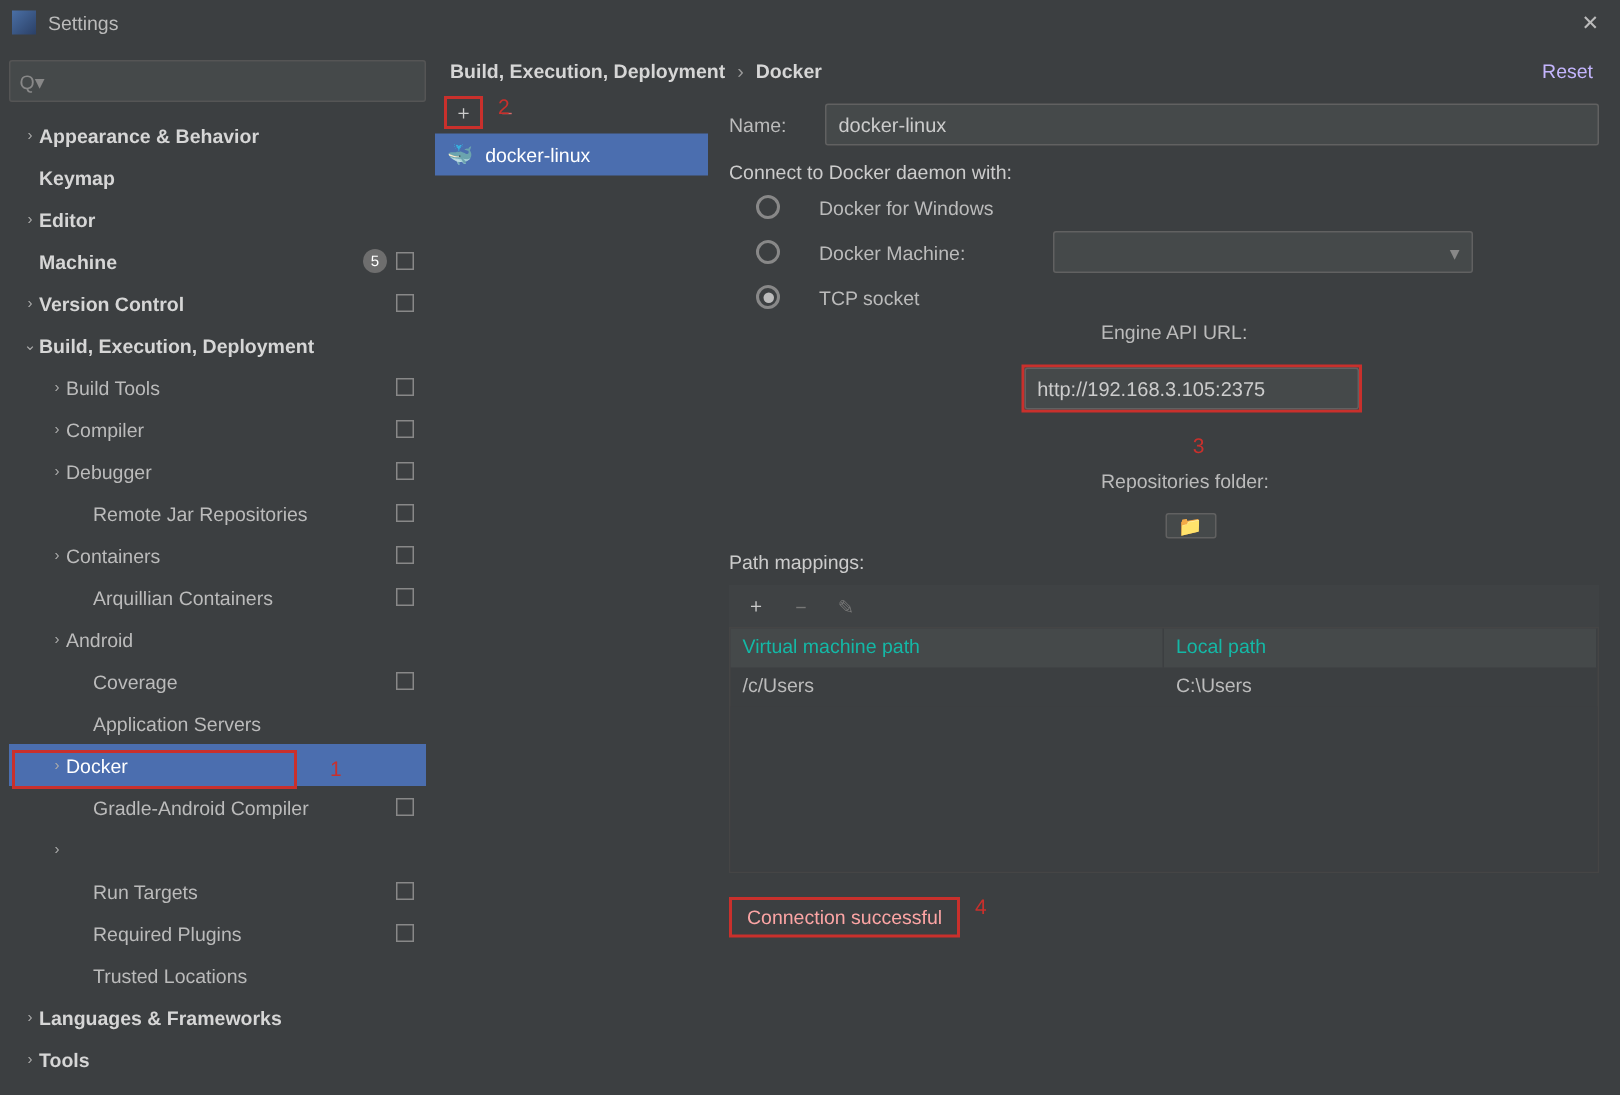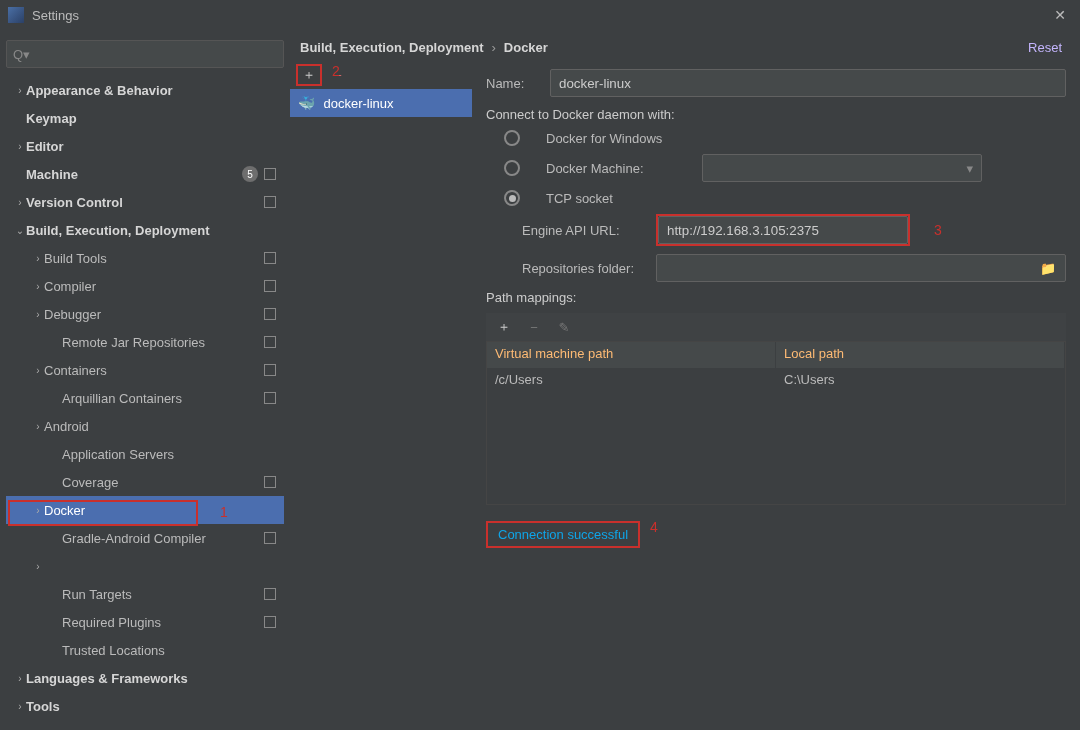--- a/index.html
+++ b/index.html
@@ -128,41 +128,41 @@
   background: #45494a; border: 1px solid #616161;
   color: #ccc; padding: 0 8px; border-radius: 2px;
 }
 .section-lbl { margin: 6px 0 8px 0; color: #ccc; }
 .radio-row { display: flex; align-items: center; gap: 26px; padding-left: 18px; margin-bottom: 8px; }
 .radio {
   width: 16px; height: 16px; border-radius: 50%;
   border: 2px solid #888; display:inline-flex; align-items:center; justify-content:center;
 }
 .radio.checked::after { content:''; width:7px; height:7px; border-radius:50%; background:#bbb; }
-.sub-row { display:flex; align-items:center; gap: 14px; padding-left: 36px; margin-bottom: 8px; }
+.sub-row { display:flex; align-items:center; gap: 14px; padding-left: 36px; margin-bottom: 8px; flex-direction: column; }
 .sub-row .slbl { width: 120px; }
-.input.small { width: 250px; flex: none; }
+.input.small { width: 223px; flex: none; }
 .select {
   width: 280px; height: 28px;
   background: #45494a; border: 1px solid #616161;
   border-radius: 2px; display:flex; align-items:center; justify-content:flex-end;
   padding: 0 8px; color:#888;
 }
 .folder-input {
   flex:1; height: 28px; background:#45494a; border:1px solid #616161; border-radius:2px;
   display:flex; align-items:center; justify-content:flex-end; padding:0 8px; color:#888;
 }
 .pm-toolbar { height:28px; display:flex; align-items:center; gap:10px; background:#3f4244; padding:0 8px; margin-top:4px; }
 .table { border:1px solid #454545; }
 .table .hdr { display:flex; background:#45494a; height:26px; }
-.table .hdr > div { flex:1; padding:4px 8px; color:#fdba74; border-right:1px solid #3c3f41; }
+.table .hdr > div { flex:1; padding:4px 8px; color:#14b8a6; border-right:1px solid #3c3f41; }
 .table .row { display:flex; height:26px; }
 .table .row > div { flex:1; padding:4px 8px; color:#bbb; }
 .table .spacer { height: 110px; background:#3c3f41; }
-.status { margin-top: 16px; color: #0ea5e9; }
+.status { margin-top: 16px; color: #fca5a5; }
 .redbox { border: 2px solid #c9302c; }
 .red-label { color: #c9302c; font-size: 14px; margin-left: 10px; }
 </style>
 </head>
 <body>
 
 <div class="titlebar">
   <div class="app-icon"></div>
   <div class="title">Settings</div>
   <div class="close">✕</div>
@@ -231,26 +231,26 @@
           <span class="arrow"></span>
           <span class="label">Arquillian Containers</span>
           <span class="square"></span>
         </div>
         <div class="tree-item depth1">
           <span class="arrow">›</span>
           <span class="label">Android</span>
         </div>
         <div class="tree-item depth2">
           <span class="arrow"></span>
+          <span class="label">Coverage</span>
+          <span class="square"></span>
+        </div>
+        <div class="tree-item depth2">
+          <span class="arrow"></span>
           <span class="label">Application Servers</span>
-        </div>
-        <div class="tree-item depth2">
-          <span class="arrow"></span>
-          <span class="label">Coverage</span>
-          <span class="square"></span>
         </div>
         <div class="tree-item depth1 selected">
           <span class="arrow">›</span>
           <span class="label">Docker</span>
         </div>
         <div class="tree-item depth2">
           <span class="arrow"></span>
           <span class="label">Gradle-Android Compiler</span>
           <span class="square"></span>
         </div>

